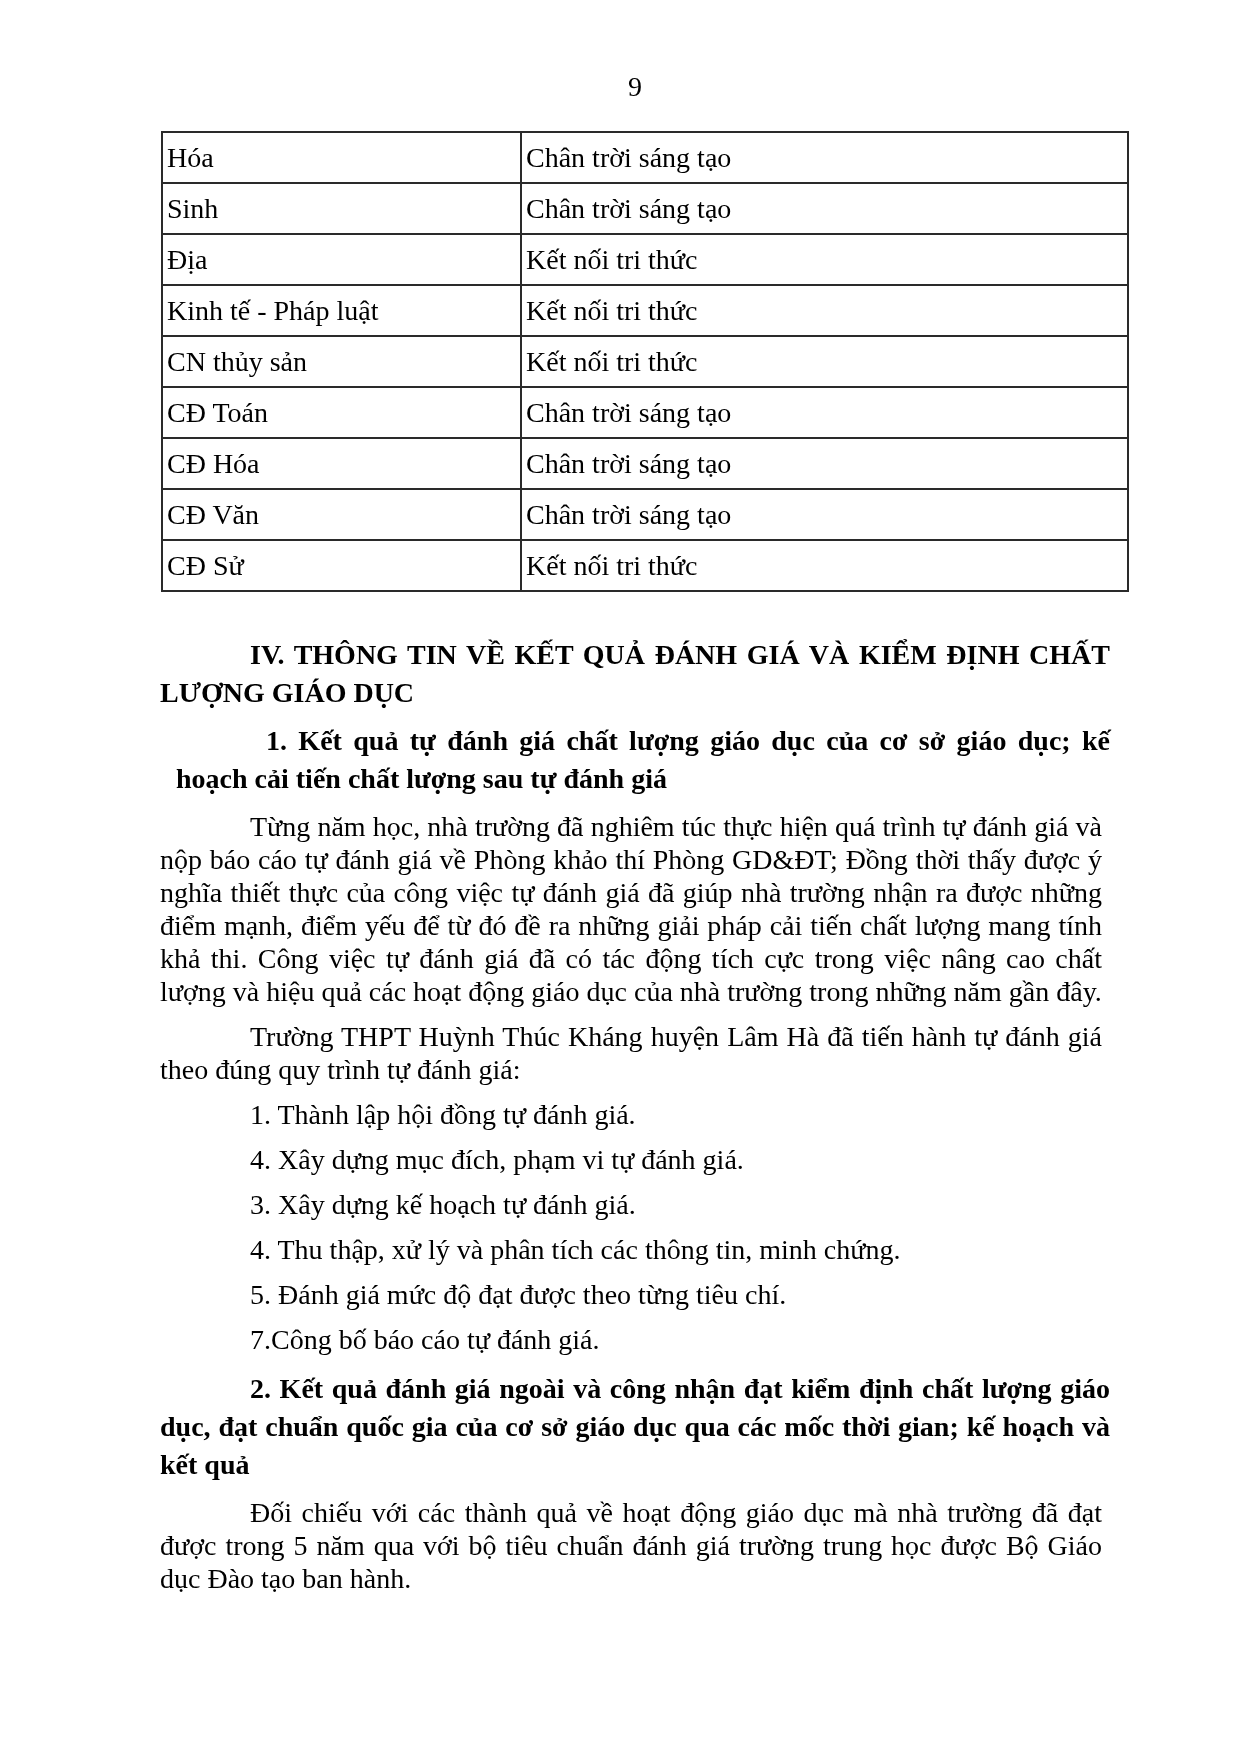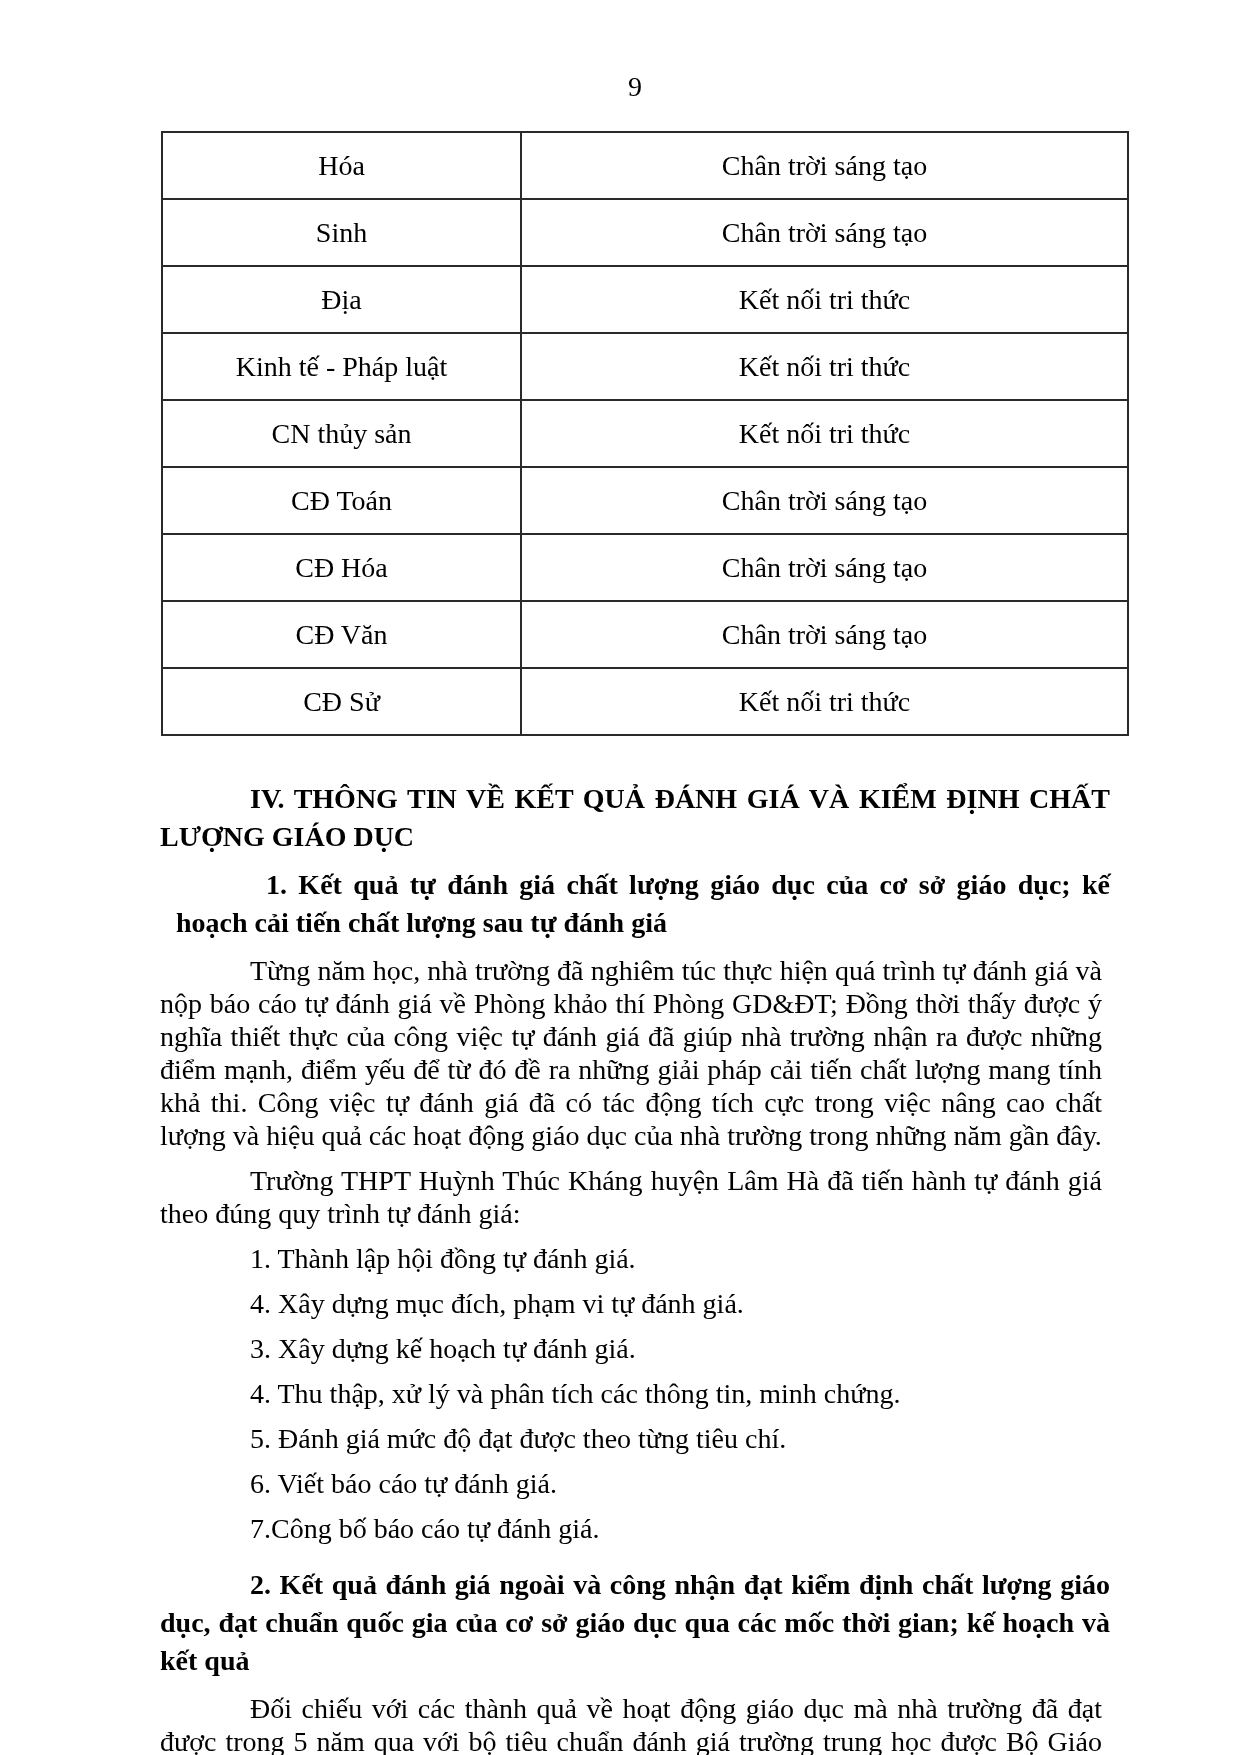--- a/index.html
+++ b/index.html
@@ -25,22 +25,21 @@
     line-height: 33px;
   }
   table.booktable {
     border-collapse: collapse;
     margin: 28px 0 0 161px;
     table-layout: fixed;
   }
   table.booktable td {
     border: 2px solid #2a2a2a;
     height: 41px;
-    padding: 12px 4px;
-    text-align: center;
+    padding: 4px 4px;
     vertical-align: middle;
     line-height: 30px;
     overflow: hidden;
   }
   td.c1 { width: 349px; }
   td.c2 { width: 597px; }
   td.no-top { border-top: none; }
   .content {
     margin: 0 131px 0 160px;
     text-align: justify;
@@ -52,21 +51,21 @@
   }
   .hd {
     font-weight: bold;
     font-size: 28px;
     line-height: 38px;
     text-indent: 90px;
     text-align: justify;
   }
   h2.hd { margin: 44px 0 8px 0; }
   h3.hd { margin: 10px 0 0 16px; }
-  h3.hd.sub2 { margin: 21px 0 0 0; }
+  h3.hd.sub2 { margin: 14px 0 0 0; }
 </style>
 </head>
 <body>
 
 <div class="page">
 
   <div class="pagenum">9</div>
 
   <table class="booktable">
     <tbody>
@@ -117,21 +116,20 @@
 
     <p>Từng năm học, nhà trường đã nghiêm túc thực hiện quá trình tự đánh giá và nộp báo cáo tự đánh giá về Phòng khảo thí Phòng GD&amp;ĐT; Đồng thời thấy được ý nghĩa thiết thực của công việc tự đánh giá đã giúp nhà trường nhận ra được những điểm mạnh, điểm yếu để từ đó đề ra những giải pháp cải tiến chất lượng mang tính khả thi. Công việc tự đánh giá đã có tác động tích cực trong việc nâng cao chất lượng và hiệu quả các hoạt động giáo dục của nhà trường trong những năm gần đây.</p>
 
     <p>Trường THPT Huỳnh Thúc Kháng huyện Lâm Hà đã tiến hành tự đánh giá theo đúng quy trình tự đánh giá:</p>
 
     <p>1. Thành lập hội đồng tự đánh giá.</p>
     <p>4. Xây dựng mục đích, phạm vi tự đánh giá.</p>
     <p>3. Xây dựng kế hoạch tự đánh giá.</p>
     <p>4. Thu thập, xử lý và phân tích các thông tin, minh chứng.</p>
     <p>5. Đánh giá mức độ đạt được theo từng tiêu chí.</p>
-    <p>6. Viết báo cáo tự đánh giá.</p>
     <p>7.Công bố báo cáo tự đánh giá.</p>
 
     <h3 class="hd sub2">2. Kết quả đánh giá ngoài và công nhận đạt kiểm định chất lượng giáo dục, đạt chuẩn quốc gia của cơ sở giáo dục qua các mốc thời gian; kế hoạch và kết quả</h3>
 
     <p>Đối chiếu với các thành quả về hoạt động giáo dục mà nhà trường đã đạt được trong 5 năm qua với bộ tiêu chuẩn đánh giá trường trung học được Bộ Giáo dục Đào tạo ban hành.</p>
 
   </div>
 </div>
 
 </body></html>

